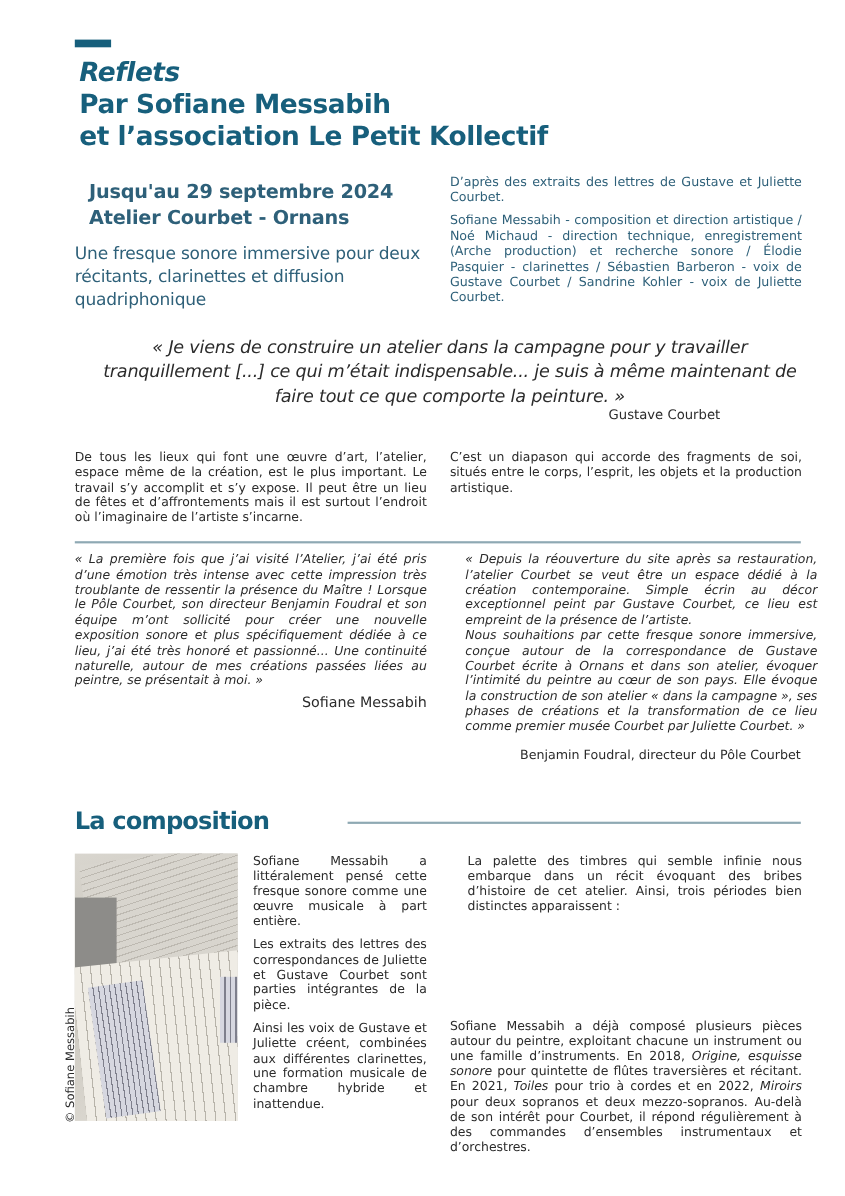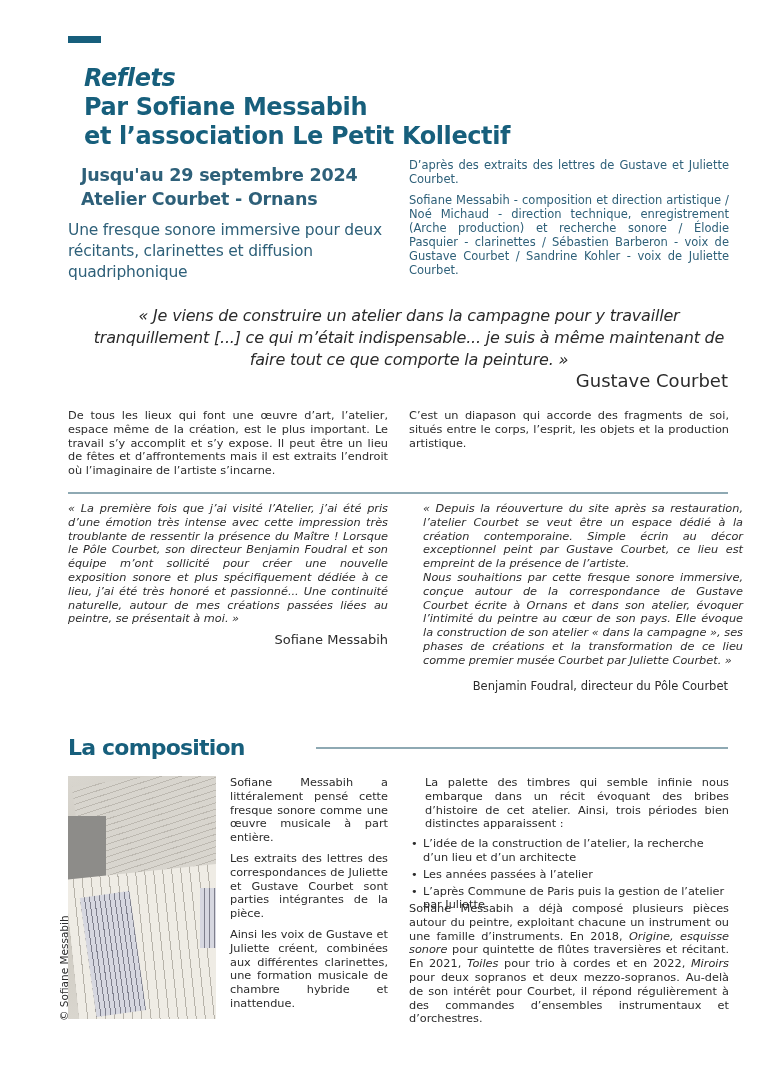--- a/index.html
+++ b/index.html
@@ -14,22 +14,22 @@
   .dates { left: 68px; top: 163px; width: 320px; color: #2e6079; font-weight: bold;
            font-size: 17.5px; line-height: 24px; letter-spacing: -0.2px; margin-left: 13px; }
   .dates span { display: block; }
   .subtitle { left: 68px; top: 220px; width: 320px; color: #2e6079;
               font-size: 15.5px; line-height: 21px; letter-spacing: -0.2px; }
   .credits { left: 409px; top: 158px; width: 320px; color: #2e6079;
              font-size: 11.5px; line-height: 14px; text-align: justify; }
   .credits p { margin: 0 0 7px 0; }
   .main-quote { left: 90px; top: 305px; width: 638px; text-align: center;
                 font-style: italic; font-size: 16px; line-height: 22px; color: #2b2b2b; letter-spacing: -0.2px; }
-  .main-quote-author { left: 480px; top: 370px; width: 248px; text-align: right;
-                       font-size: 18px; color: #2b2b2b; }
+  .main-quote-author { left: 480px; top: 370px; width: 248px; text-align: center;
+                       font-size: 12px; color: #2b2b2b; }
   .para { font-size: 11.3px; line-height: 13.8px; text-align: justify; color: #2b2b2b; }
   .intro-left { left: 68px; top: 409px; width: 320px; }
   .intro-right { left: 409px; top: 409px; width: 320px; }
   .divider { left: 68px; top: 492px; width: 660px; height: 2px; background: #8ea9b3; }
   .quote-left { left: 68px; top: 502px; width: 320px; font-style: italic; }
   .quote-left-author { left: 200px; top: 632px; width: 188px; text-align: right; font-size: 13px; color: #2b2b2b; }
   .quote-right { left: 423px; top: 502px; width: 320px; font-style: italic; }
   .quote-right p { margin: 0; }
   .quote-right-author { left: 430px; top: 679px; width: 298px; text-align: right; font-size: 11.5px; color: #2b2b2b; }
   .section-heading { left: 68px; top: 728px; color: #175f7c; font-weight: bold; font-size: 22px;
@@ -48,50 +48,50 @@
                        background: repeating-linear-gradient(90deg, #d6d7e0 0 4px, #7e7f8c 4px 5px); }
   .photo-credit { left: 58px; top: 1021px; transform-origin: 0 0; transform: rotate(-90deg);
                   font-size: 10.5px; color: #2b2b2b; white-space: nowrap; }
   .comp-left { left: 230px; top: 776px; width: 158px; }
   .comp-left p { margin: 0 0 7px 0; }
   .comp-right { left: 409px; top: 776px; width: 320px; }
   .comp-right p { margin: 0 0 6px 16px; }
   .comp-right ul { margin: 0 0 8px 0; padding: 0 0 0 14px; list-style: none; }
   .comp-right li { position: relative; margin: 0 0 3px 0; text-align: left; }
   .comp-right li::before { content: "\2022"; position: absolute; left: -12px; top: 0; }
-  .comp-right-2 { left: 409px; top: 902px; width: 320px; }
+  .comp-right-2 { left: 409px; top: 926px; width: 320px; }
   em { font-style: italic; }
 </style>
 </head>
 <body>
 
 <div class="abs accent-bar"></div>
 
-<h1 class="abs title" style="margin:16px">
+<h1 class="abs title" style="margin:4px">
   <span class="series">Reflets</span>
   <span class="line">Par Sofiane Messabih</span>
   <span class="line">et l’association Le Petit Kollectif</span>
 </h1>
 
 <div class="abs dates">
   <span>Jusqu'au 29 septembre 2024</span>
   <span>Atelier Courbet - Ornans</span>
 </div>
 
 <div class="abs subtitle">Une fresque sonore immersive pour deux récitants, clarinettes et diffusion quadriphonique</div>
 
 <div class="abs credits">
   <p>D’après des extraits des lettres de Gustave et Juliette Courbet.</p>
   <p>Sofiane Messabih - composition et direction artistique / Noé Michaud - direction technique, enregistrement (Arche production) et recherche sonore / Élodie Pasquier - clarinettes / Sébastien Barberon - voix de Gustave Courbet / Sandrine Kohler - voix de Juliette Courbet.</p>
 </div>
 
 <blockquote class="abs main-quote" style="margin:0">« Je viens de construire un atelier dans la campagne pour y travailler tranquillement [...] ce qui m’était indispensable... je suis à même maintenant de faire tout ce que comporte la peinture. »</blockquote>
 <div class="abs main-quote-author">Gustave Courbet</div>
 
-<div class="abs para intro-left">De tous les lieux qui font une œuvre d’art, l’atelier, espace même de la création, est le plus important. Le travail s’y accomplit et s’y expose. Il peut être un lieu de fêtes et d’affrontements mais il est extraits l’endroit où l’imaginaire de l’artiste s’incarne.</div>
+<div class="abs para intro-left">De tous les lieux qui font une œuvre d’art, l’atelier, espace même de la création, est le plus important. Le travail s’y accomplit et s’y expose. Il peut être un lieu de fêtes et d’affrontements mais il est surtout l’endroit où l’imaginaire de l’artiste s’incarne.</div>
 <div class="abs para intro-right">C’est un diapason qui accorde des fragments de soi, situés entre le corps, l’esprit, les objets et la production artistique.</div>
 
 <div class="abs divider"></div>
 
 <div class="abs para quote-left">« La première fois que j’ai visité l’Atelier, j’ai été pris d’une émotion très intense avec cette impression très troublante de ressentir la présence du Maître !  Lorsque le Pôle Courbet, son directeur Benjamin Foudral et son équipe m’ont sollicité pour créer une nouvelle exposition sonore et plus spécifiquement dédiée à ce lieu, j’ai été très honoré et passionné... Une continuité naturelle, autour de mes créations passées liées au peintre, se présentait à moi. »</div>
 <div class="abs quote-left-author">Sofiane Messabih</div>
 
 <div class="abs para quote-right">
   <p>« Depuis la réouverture du site après sa restauration, l’atelier Courbet se veut être un espace dédié à la création contemporaine. Simple écrin au décor exceptionnel peint par Gustave Courbet, ce lieu est empreint de la présence de l’artiste.</p>
   <p>Nous souhaitions par cette fresque sonore immersive, conçue autour de la correspondance de Gustave Courbet écrite à Ornans et dans son atelier, évoquer l’intimité du peintre au cœur de son pays. Elle évoque la construction de son atelier « dans la campagne », ses phases de créations et la transformation de ce lieu comme premier musée Courbet par Juliette Courbet. »</p>
@@ -111,20 +111,15 @@
 <div class="abs photo-credit">© Sofiane Messabih</div>
 
 <div class="abs para comp-left">
   <p>Sofiane Messabih a littéralement pensé cette fresque sonore comme une œuvre musicale à part entière.</p>
   <p>Les extraits des lettres des correspondances de Juliette et Gustave Courbet sont parties intégrantes de la pièce.</p>
   <p>Ainsi les voix de Gustave et Juliette créent, combinées aux différentes clarinettes, une formation musicale de chambre hybride et inattendue.</p>
 </div>
 
 <div class="abs para comp-right">
   <p>La palette des timbres qui semble infinie nous embarque dans un récit évoquant des bribes d’histoire de cet atelier. Ainsi, trois périodes bien distinctes apparaissent :</p>
-  <ul>
-    <li>L’idée de la construction de l’atelier, la recherche d’un lieu et d’un architecte</li>
-    <li>Les années passées à l’atelier</li>
-    <li>L’après Commune de Paris puis la gestion de l’atelier par Juliette</li>
-  </ul>
 </div>
 
 <div class="abs para comp-right-2"><span>Sofiane Messabih a déjà composé plusieurs pièces autour du peintre, exploitant chacune un instrument ou une famille d’instruments. En 2018, </span><em>Origine, esquisse sonore</em><span> pour quintette de flûtes traversières et récitant. En 2021, </span><em>Toiles</em><span> pour trio à cordes et en 2022, </span><em>Miroirs</em><span> pour deux sopranos et deux mezzo-sopranos. Au-delà de son intérêt pour Courbet, il répond régulièrement à des commandes d’ensembles instrumentaux et d’orchestres.</span></div>
 
 </body></html>

